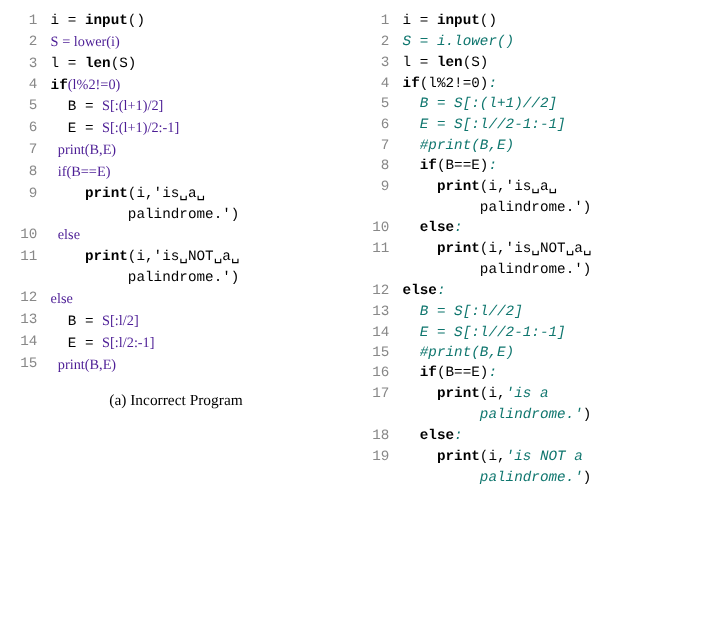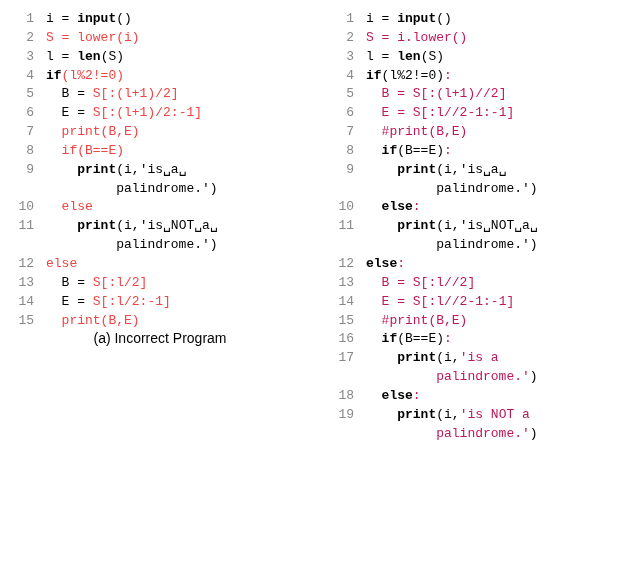--- a/index.html
+++ b/index.html
@@ -31,26 +31,27 @@
       padding-right: 12px;
       color: #888;
       flex-shrink: 0;
       user-select: none;
     }
     .code {
       flex: 1;
     }
     .caption {
       text-align: center;
-      font-family: Liberation Sans, sans-serif;
+      font-family: Liberation Serif, serif;
       font-size: 14px;
+      margin-top: 16px;
     }
     .kw { color: #000; font-weight: bold; }
-    .red { color: #ef4444; }
-    .blue { color: #be185d; }
+    .red { color: #4c1d95; font-family: Liberation Serif, serif; }
+    .blue { color: #0f766e; font-style: italic; }
     .black { color: #000; }
   </style>
 </head>
 <body>
 
 <div class="container">
   <div class="column">
     <div class="code-block" id="left-code"><div class="line"><span class="lineno">1</span><span class="code"><span class="black">i = </span><span class="kw">input</span><span class="black">()</span></span></div><div class="line"><span class="lineno">2</span><span class="code"><span class="red">S = lower(i)</span></span></div><div class="line"><span class="lineno">3</span><span class="code"><span class="black">l = </span><span class="kw">len</span><span class="black">(S)</span></span></div><div class="line"><span class="lineno">4</span><span class="code"><span class="kw">if</span><span class="red">(l%2!=0)</span></span></div><div class="line"><span class="lineno">5</span><span class="code"><span class="black">  B = </span><span class="red">S[:(l+1)/2]</span></span></div><div class="line"><span class="lineno">6</span><span class="code"><span class="black">  E = </span><span class="red">S[:(l+1)/2:-1]</span></span></div><div class="line"><span class="lineno">7</span><span class="code"><span class="red">  print(B,E)</span></span></div><div class="line"><span class="lineno">8</span><span class="code"><span class="red">  if(B==E)</span></span></div><div class="line"><span class="lineno">9</span><span class="code"><span class="black">    </span><span class="kw">print</span><span class="black">(i,'is␣a␣
          palindrome.')</span></span></div><div class="line"><span class="lineno">10</span><span class="code"><span class="red">  else</span></span></div><div class="line"><span class="lineno">11</span><span class="code"><span class="black">    </span><span class="kw">print</span><span class="black">(i,'is␣NOT␣a␣
          palindrome.')</span></span></div><div class="line"><span class="lineno">12</span><span class="code"><span class="red">else</span></span></div><div class="line"><span class="lineno">13</span><span class="code"><span class="black">  B = </span><span class="red">S[:l/2]</span></span></div><div class="line"><span class="lineno">14</span><span class="code"><span class="black">  E = </span><span class="red">S[:l/2:-1]</span></span></div><div class="line"><span class="lineno">15</span><span class="code"><span class="red">  print(B,E)</span></span></div></div>

